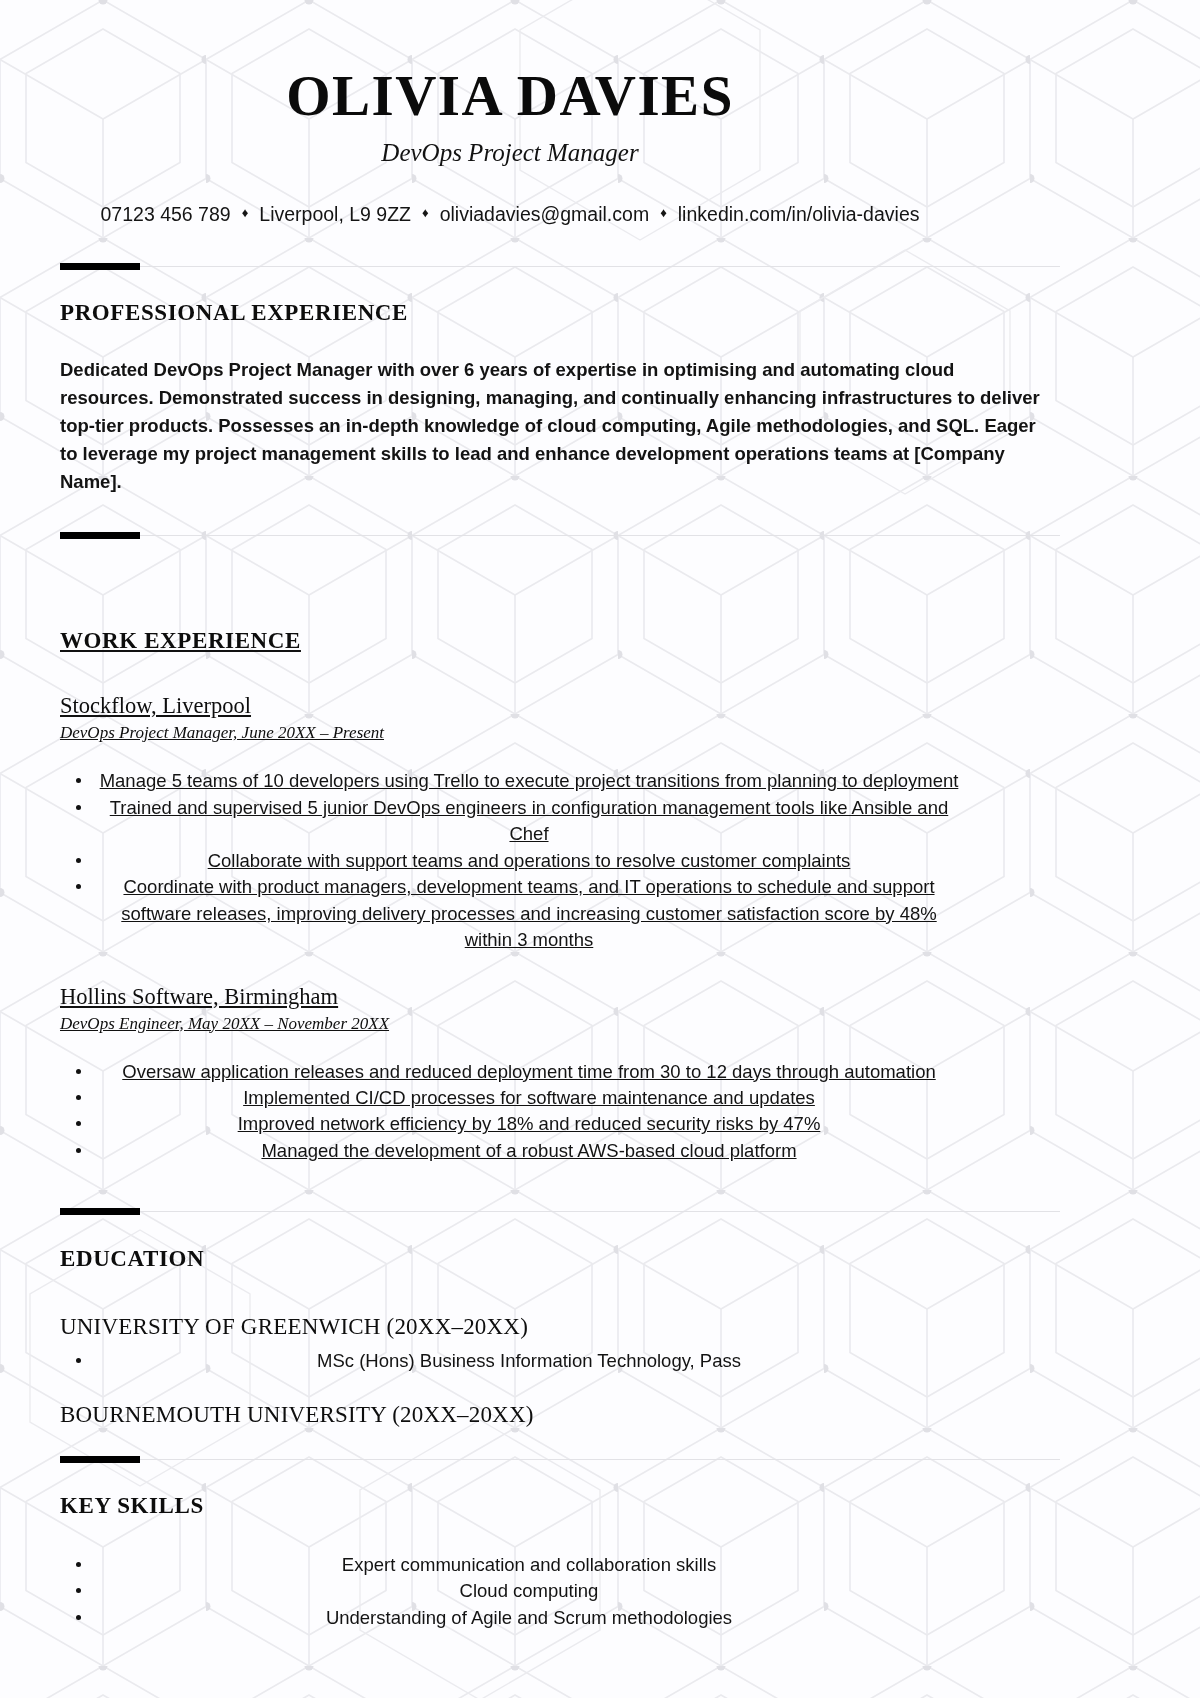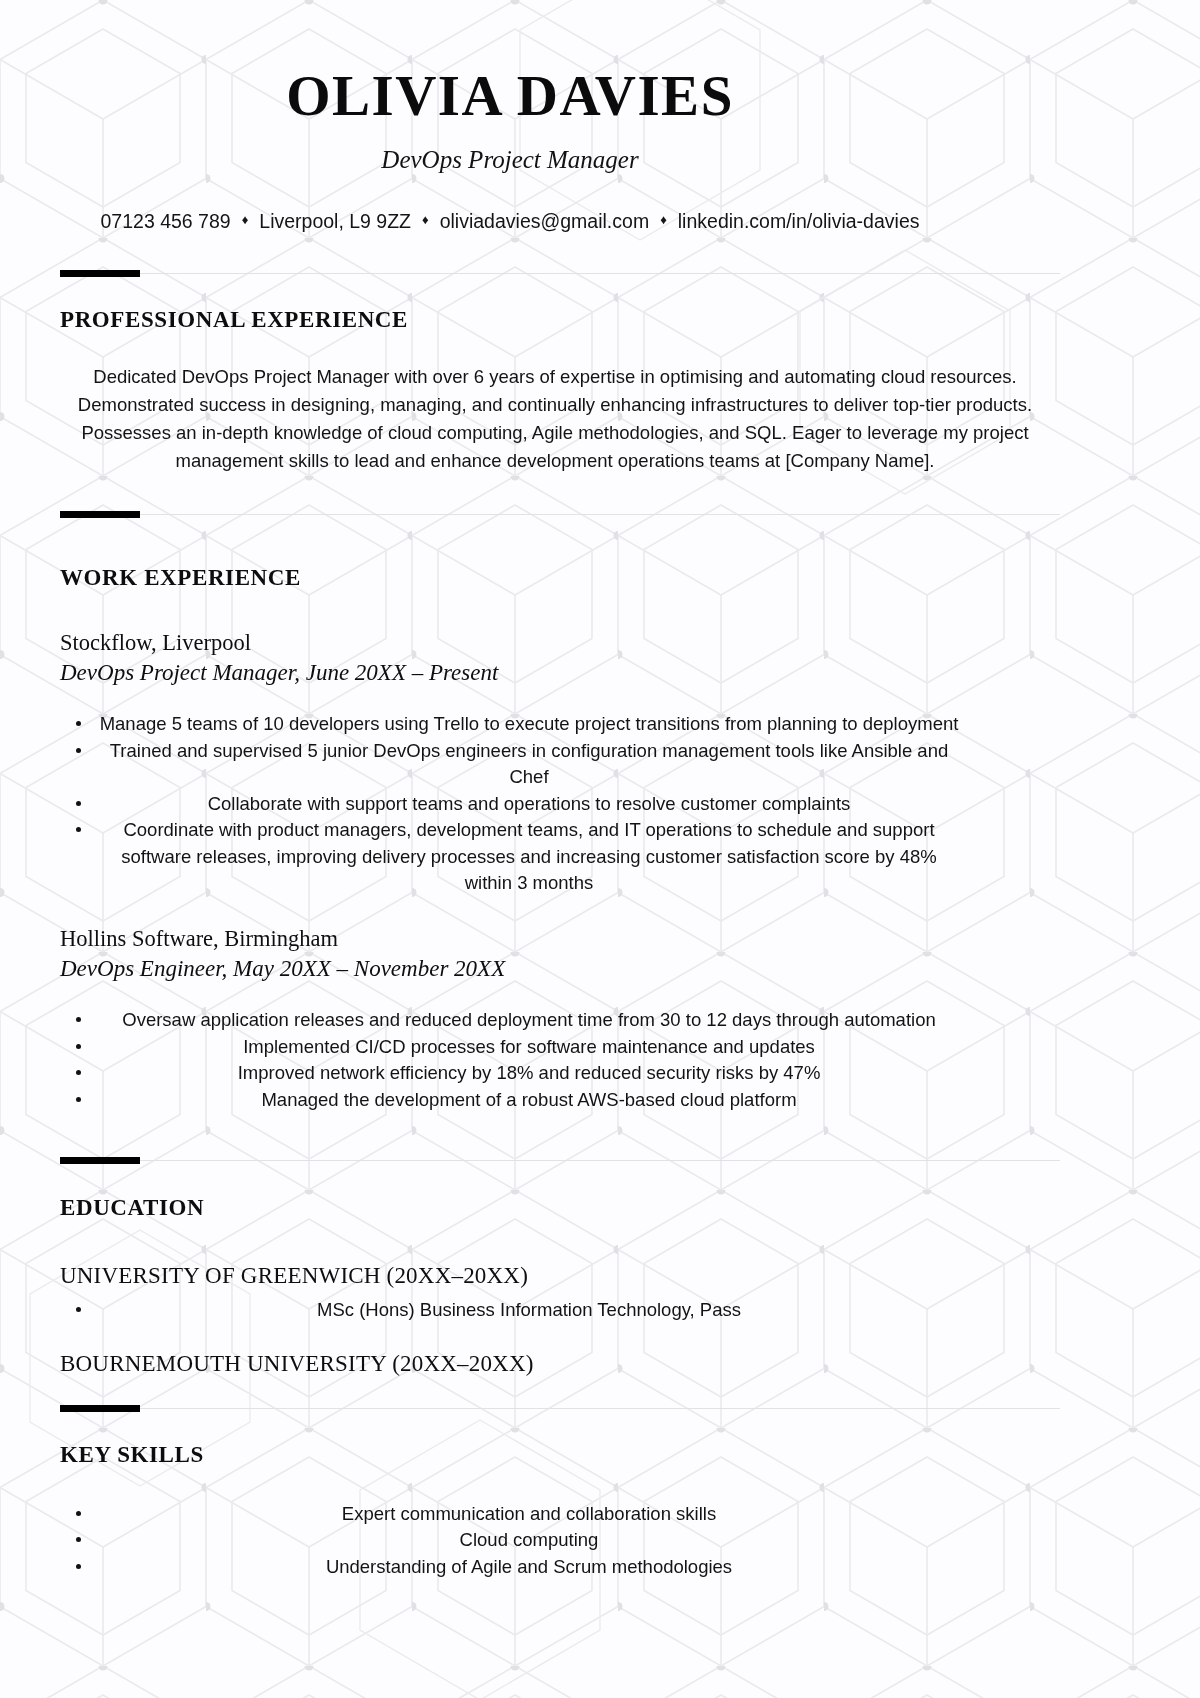--- a/index.html
+++ b/index.html
@@ -43,21 +43,21 @@
     font-size: 57px;
     letter-spacing: 1.5px;
     line-height: 1.05;
     color: #0b0b0b;
     margin: 0;
   }
   .job-title {
     font-family: "Liberation Serif", serif;
     font-style: italic;
     font-size: 25px;
-    margin-top: 20px;
+    margin-top: 13px;
     color: #121212;
   }
   .contact-line {
     margin-top: 36px;
     font-size: 19.5px;
     color: #141414;
     display: flex;
     justify-content: center;
     align-items: center;
     flex-wrap: nowrap;
@@ -91,36 +91,37 @@
   
   .section-heading {
     font-family: "Liberation Serif", serif;
     font-weight: bold;
     font-size: 23px;
     letter-spacing: 0.6px;
     color: #0d0d0d;
     margin: 0;
   }
   .summary {
-    text-align: center;
+    text-align: left;
     font-size: 18.5px;
     line-height: 1.52;
     color: #131313;
     width: 990px;
     margin: 17px auto;
+    font-weight: bold;
   }
   .org-name {
     font-family: "Liberation Serif", serif;
     font-size: 22.5px;
     color: #0e0e0e;
   }
   .org-role {
     font-family: "Liberation Serif", serif;
     font-style: italic;
-    font-size: 23px;
+    font-size: 17px;
     color: #0e0e0e;
     margin-top: 4px;
   }
   ul.bullets {
     list-style: none;
     margin: 0;
     padding: 0;
     text-align: center;
   }
   ul.bullets li {
@@ -203,21 +204,21 @@
     <h2 class="section-heading">PROFESSIONAL EXPERIENCE</h2>
     <p class="summary" style="margin-top:30px;">Dedicated DevOps Project Manager with over 6 years of expertise in optimising and automating cloud resources. Demonstrated success in designing, managing, and continually enhancing infrastructures to deliver top-tier products. Possesses an in-depth knowledge of cloud computing, Agile methodologies, and SQL. Eager to leverage my project management skills to lead and enhance development operations teams at [Company Name].</p>
   </div>
 
   <div style="margin-top:39px;">
     <div class="divider">
         <span class="accent"></span>
       </div>
   </div>
 
-  <div style="margin-top:50px;">
+  <div style="margin-top:92px;text-decoration:underline;">
     <h2 class="section-heading">WORK EXPERIENCE</h2>
 
     <div style="margin-top:39px;">
       <div class="org-name">Stockflow, Liverpool</div>
       <div class="org-role">DevOps Project Manager, June 20XX – Present</div>
       <ul class="bullets" style="margin-top:25px;">
         <li>Manage 5 teams of 10 developers using Trello to execute project transitions from planning to deployment</li>
         <li>Trained and supervised 5 junior DevOps engineers in configuration management tools like Ansible and Chef</li>
         <li>Collaborate with support teams and operations to resolve customer complaints</li>
         <li>Coordinate with product managers, development teams, and IT operations to schedule and support software releases, improving delivery processes and increasing customer satisfaction score by 48% within 3 months</li>

